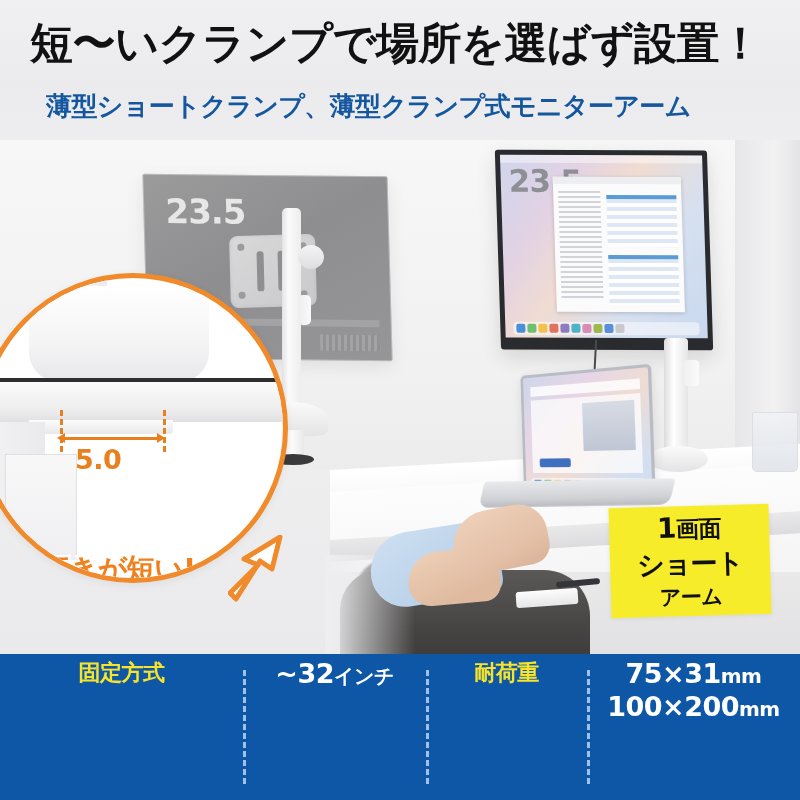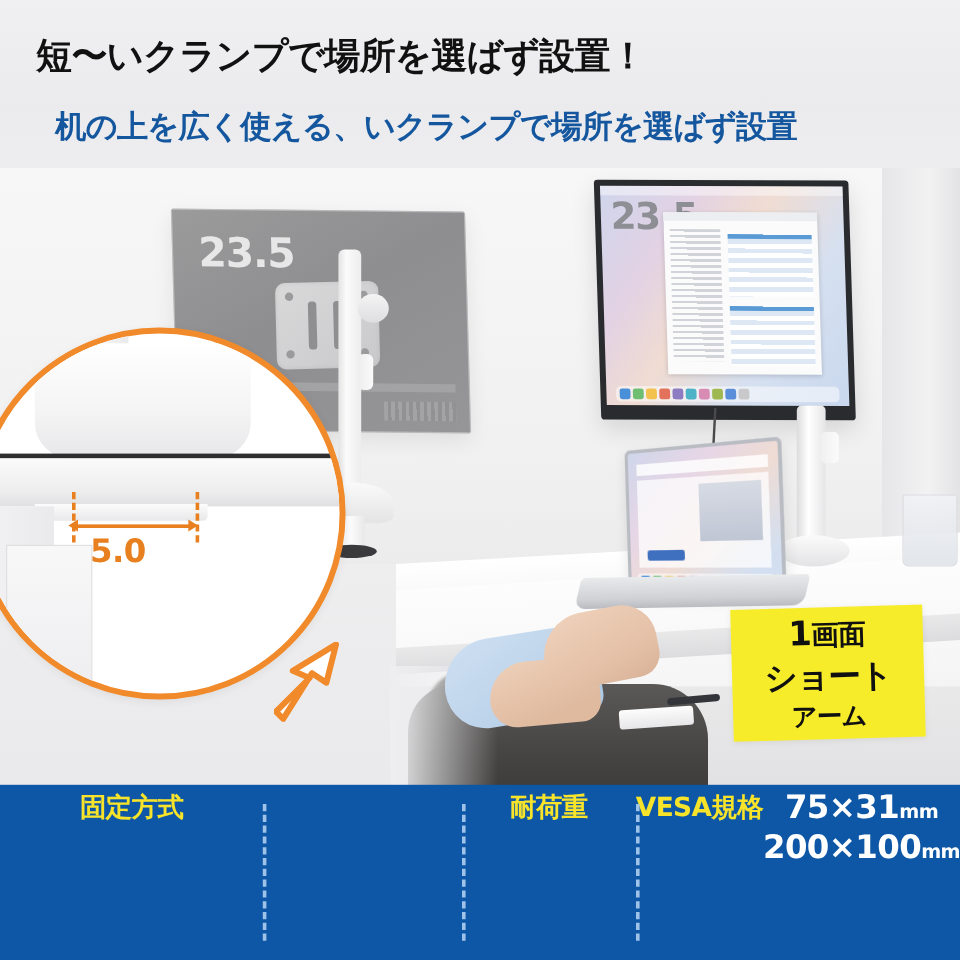--- a/index.html
+++ b/index.html
@@ -21,23 +21,23 @@
   
   .headline-area {
     position: absolute;
     left: 0; top: 0;
     width: 800px; height: 145px;
     background: linear-gradient(180deg, #f0f0f2 0%, #ebebed 60%, #eeeef0 100%);
   }
   .title-main {
     position: absolute;
     left: 30px;
-    top: 31px;
+    top: 19px;
     width: 745px;
-    font-size: 30px;
+    font-size: 43px;
     font-weight: 700;
     letter-spacing: -0.5px;
     color: #111111;
     line-height: 1.15;
     white-space: nowrap;
   }
   .title-sub {
     position: absolute;
     left: 46px;
     top: 92px;
@@ -467,31 +467,31 @@
     font-size: 20px;
     font-weight: 700;
     color: #ffffff;
     letter-spacing: -0.5px;
     text-align: center;
     line-height: 1.22;
     white-space: nowrap;
   }
   .spec-val.big  { font-size: 24px; }
   .spec-val .num { font-size: 27px; }
-  .spec-val .sm  { font-size: 16px; }
+  .spec-val .sm  { font-size: 20px; }
   .spec-val .or  { font-size: 16px; font-weight: 400; }
 </style>
 </head>
 <body>
 
 <div id="page">
 
   <div class="headline-area">
     <div class="title-main">短〜いクランプで場所を選ばず設置！</div>
-    <div class="title-sub">机の上を広く使える、いクランプで場所を選ばず設置</div>
+    <div class="title-sub">薄型ショートクランプ、薄型クランプ式モニターアーム</div>
   </div>
 
   <div class="photo">
 
     <div class="wall"></div>
     <div class="wall-corner"></div>
     <div class="desk-top"></div>
     <div class="desk-surface"></div>
     <div class="desk-front-edge"></div>
     <div class="floor"></div>
@@ -586,45 +586,48 @@
     <div class="co-leftwall"></div>
     <div class="co-leftpanel"></div>
 
     <div class="co-ext-l"></div>
     <div class="co-ext-r"></div>
     <div class="co-dimline"></div>
     <div class="co-dim-arrowl"></div>
     <div class="co-dim-arrowr"></div>
     <div class="co-dim-value">5.0</div>
 
+    <div class="co-line1">奥行きが短い!</div>
 
   </div>
 
   <div class="badge">
     <div class="badge-l1"><span class="num">1</span><span>画面</span></div>
     <div class="badge-l2">ショート</div>
     <div class="badge-l3">アーム</div>
   </div>
 
   <div class="specbar">
 
     <div class="spec-col w1">
       <div class="spec-head">固定方式</div>
     </div>
 
     <div class="spec-col w2">
+      <div class="spec-val">
+        <span class="num">~32</span><span>インチ</span>
+      </div>
     </div>
 
     <div class="spec-col w3">
       <div class="spec-head">耐荷重</div>
     </div>
 
     <div class="spec-col w4">
-      <div class="spec-head">VESA規格</div>
       <div class="spec-val">
         <span class="num">75×31</span><span class="sm">mm</span><br>
-        <span class="num">200×100</span><span class="sm">mm</span>
+        <span class="num">100×200</span><span class="sm">mm</span>
       </div>
     </div>
 
   </div>
 
 </div>
 
 </body></html>

